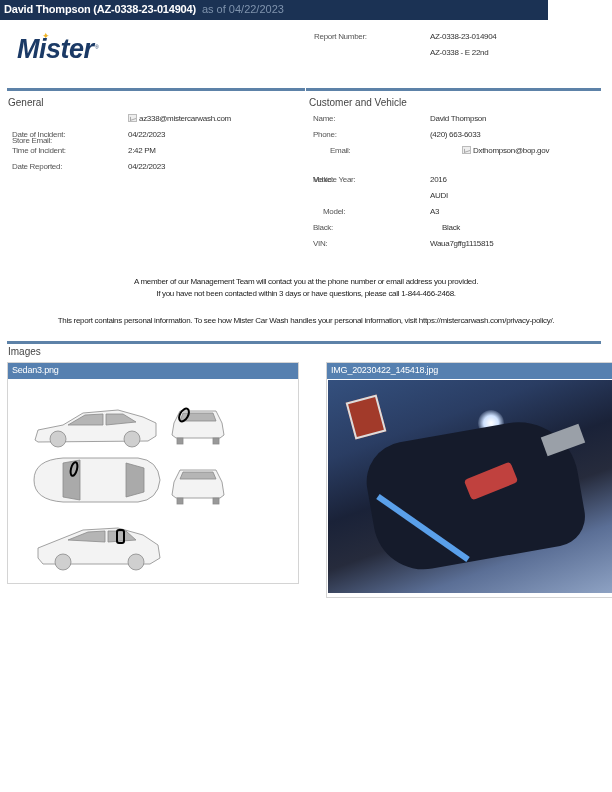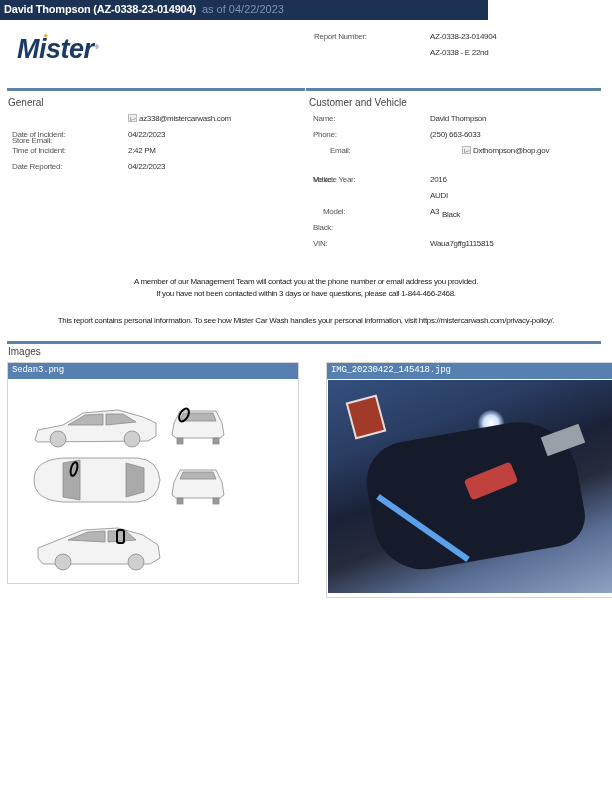--- a/index.html
+++ b/index.html
@@ -1,20 +1,20 @@
 <!DOCTYPE html>
 <html><head>
   <meta charset="utf-8">
   <style>
     * { box-sizing: border-box; margin: 0; padding: 0; }
     html, body { width: 612px; height: 792px; background: #ffffff; overflow: hidden; }
     body { font-family: "Liberation Sans", sans-serif; color: #222; position: relative; }
 
     .header-bar {
-      position: absolute; left: 0; top: 0; width: 488px; height: 20px;
+      position: absolute; left: 0; top: 0; width: 548px; height: 20px;
       background: #1b3254; color: #fff; padding: 3px 4px 0 4px;
       font-size: 11px; white-space: nowrap;
     }
     .header-bar .title { font-weight: bold; letter-spacing: -0.2px; }
     .header-bar .asof { color: #7f93ad; margin-left: 3px; }
 
     .logo {
       position: absolute; left: 9px; top: 30px; width: 100px; height: 36px;
     }
     .logo .star {
@@ -37,21 +37,21 @@
       display: inline-block; width: 9px; height: 8px; margin-right: 2px; vertical-align: -1px;
       border: 1px solid #bbb; background: #eee; position: relative;
     }
     .mail-icon::after {
       content: ""; position: absolute; left: 1px; top: 1px; width: 5px; height: 3px;
       border-bottom: 1px solid #aaa; border-left: 1px solid #aaa; transform: skewY(-20deg);
     }
 
     .notice { position: absolute; left: 0; width: 612px; text-align: center; font-size: 8px; color: #222; letter-spacing: -0.3px; white-space: nowrap; }
 
-    .img-panel { position: absolute; border: 1px solid #d4d4d4; background: #fff; font-family: Liberation Mono, monospace; }
+    .img-panel { position: absolute; border: 1px solid #d4d4d4; background: #fff; }
     .img-panel .cap {
       height: 16px; background: #5680b0; color: #fff; font-size: 9px; padding: 2px 4px; letter-spacing: -0.2px;
     }
     .photo {
       position: absolute; left: 1px; top: 17px; right: 1px; bottom: 4px; overflow: hidden;
       background: linear-gradient(160deg, #34507e 0%, #2a3d63 25%, #1a2238 45%, #262b3c 60%, #5b6f96 78%, #8fa3c4 100%);
     }
   </style>
 </head>
 <body>
@@ -83,33 +83,33 @@
 <div class="kv" style="left:128px; top:130px;">04/22/2023</div>
 <div class="kv label" style="left:12px; top:146px;">Time of Incident:</div>
 <div class="kv" style="left:128px; top:146px;">2:42 PM</div>
 <div class="kv label" style="left:12px; top:162px;">Date Reported:</div>
 <div class="kv" style="left:128px; top:162px;">04/22/2023</div>
 
 <div class="section-title" style="left:309px; top:97px;">Customer and Vehicle</div>
 <div class="kv label" style="left:313px; top:114px;">Name:</div>
 <div class="kv" style="left:430px; top:114px;">David Thompson</div>
 <div class="kv label" style="left:313px; top:130px;">Phone:</div>
-<div class="kv" style="left:430px; top:130px;">(250) 663-6033</div>
+<div class="kv" style="left:430px; top:130px;">(420) 663-6033</div>
 <div class="kv label" style="left:313px; top:146px;padding-left:17px;">Email:</div>
 <div class="kv" style="left:430px; top:146px;margin-left:32px;">
   <span class="mail-icon"></span><span>Dxthompson@bop.gov</span>
 </div>
 <div class="kv label" style="left:313px; top:175px;">Vehicle Year:</div>
 <div class="kv" style="left:430px; top:175px;">2016</div>
 <div class="kv label" style="left:313px; top:175px;">Make:</div>
 <div class="kv" style="left:430px; top:191px;">AUDI</div>
 <div class="kv label" style="left:313px; top:207px;padding-left:10px;">Model:</div>
 <div class="kv" style="left:430px; top:207px;">A3</div>
 <div class="kv label" style="left:313px; top:223px;">Black:</div>
-<div class="kv" style="left:430px; top:210px;padding-left:12px;">Black</div>
+<div class="kv" style="left:430px; top:223px;padding-left:12px;">Black</div>
 <div class="kv label" style="left:313px; top:239px;">VIN:</div>
 <div class="kv" style="left:430px; top:239px;">Wauа7gffg1115815</div>
 
 <div class="notice" style="top:277px;">A member of our Management Team will contact you at the phone number or email address you provided.</div>
 <div class="notice" style="top:289px;">If you have not been contacted within 3 days or have questions, please call 1-844-466-2468.</div>
 <div class="notice" style="top:316px;">This report contains personal information. To see how Mister Car Wash handles your personal information, visit https://mistercarwash.com/privacy-policy/.</div>
 
 <div class="divider" style="left:7px; top:341px; width:594px;"></div>
 <div class="section-title" style="left:8px; top:346px;">Images</div>
 

